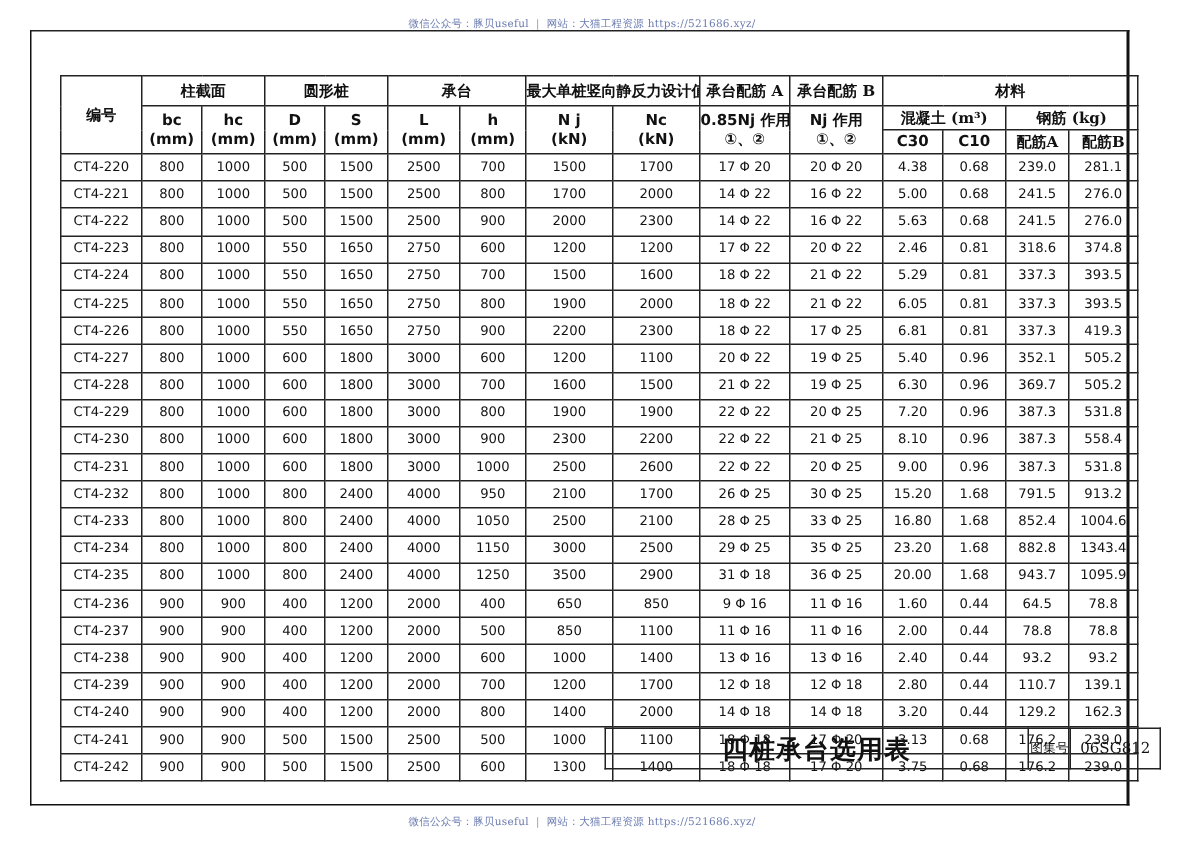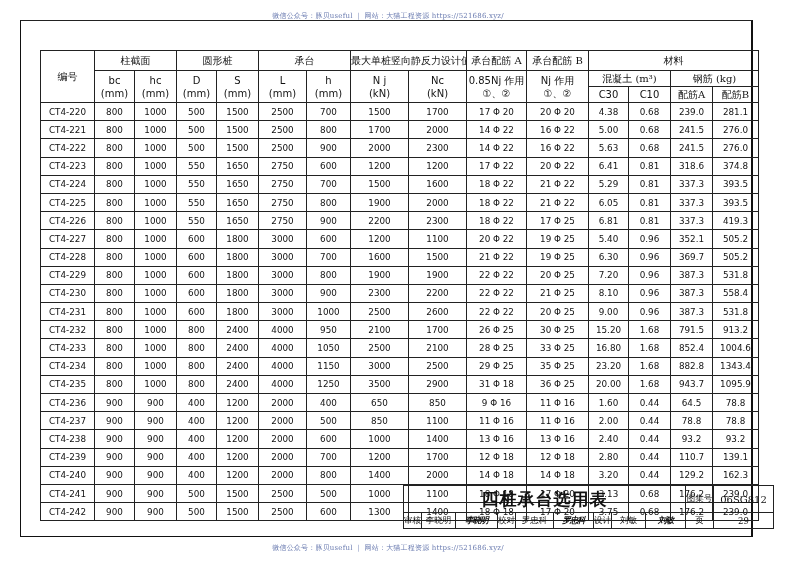--- a/index.html
+++ b/index.html
@@ -11,21 +11,21 @@
   .wm-top { top:11px; }
   .wm-bottom { top:543px; }
   .outer-frame { position:absolute; left:20px; top:20px; width:733px; height:517px;
                  border-left:1.5px solid #111; border-top:1px solid #222;
                  border-right:2px solid #111; border-bottom:1.5px solid #111;
                  box-sizing:border-box; }
   table.main { position:absolute; left:40px; top:50px; width:718px;
                border-collapse:collapse; table-layout:fixed; }
   table.main td, table.main th { border:1px solid #222; text-align:center;
                padding:0; font-weight:normal; overflow:hidden; white-space:nowrap; }
-  table.main th { font-size:10px; }
+  table.main th { font-size:10px;font-weight:bold; }
   .h1 th { height:19px; }
   .h2 th { height:15px; }
   .h3 th { height:15px; }
   .hz { font-family:"DejaVu Serif", serif; font-weight:bold; font-size:9.5px; }
   .unit { font-size:9.5px; line-height:13px; }
   .sm { font-size:8.5px; }
   table.main tbody td { font-size:8.8px; height:17.2px; }
 
   table.title-block { position:absolute; left:403px; top:485px; width:350px;
                       border-collapse:collapse; table-layout:fixed;padding-left:40px; }
@@ -183,21 +183,21 @@
         <td>800</td>
         <td>1000</td>
         <td>550</td>
         <td>1650</td>
         <td>2750</td>
         <td>600</td>
         <td>1200</td>
         <td>1200</td>
         <td>17 Φ 22</td>
         <td>20 Φ 22</td>
-        <td>6.41</td>
+        <td>2.46</td>
         <td>0.81</td>
         <td>318.6</td>
         <td>374.8</td>
       </tr>
       <tr>
         <td>CT4-224</td>
         <td>800</td>
         <td>1000</td>
         <td>550</td>
         <td>1650</td>
@@ -534,29 +534,16 @@
       <col style="width:40px">
     <col style="width:28px">
       <col style="width:60px">
   </colgroup>
   <tbody>
       <tr>
     <td colspan="9" class="tb-title">四桩承台选用表</td>
     <td class="tb-label">图集号</td>
     <td class="tb-val">06SG812</td>
   </tr>
-  <tr class="tb-row2">
-    <td>审核</td>
-    <td>李晓明</td>
-    <td class="sig">李晓明</td>
-    <td>校对</td>
-    <td>罗忠科</td>
-    <td class="sig">罗忠科</td>
-    <td>设计</td>
-    <td>刘敏</td>
-    <td class="sig">刘敏</td>
-    <td>页</td>
-    <td>29</td>
-  </tr>
 </tbody>
   </table>
 
 <div class="watermark wm-bottom">微信公众号：豚贝useful ｜ 网站：大猫工程资源 https://521686.xyz/</div>
 
 </body></html>

